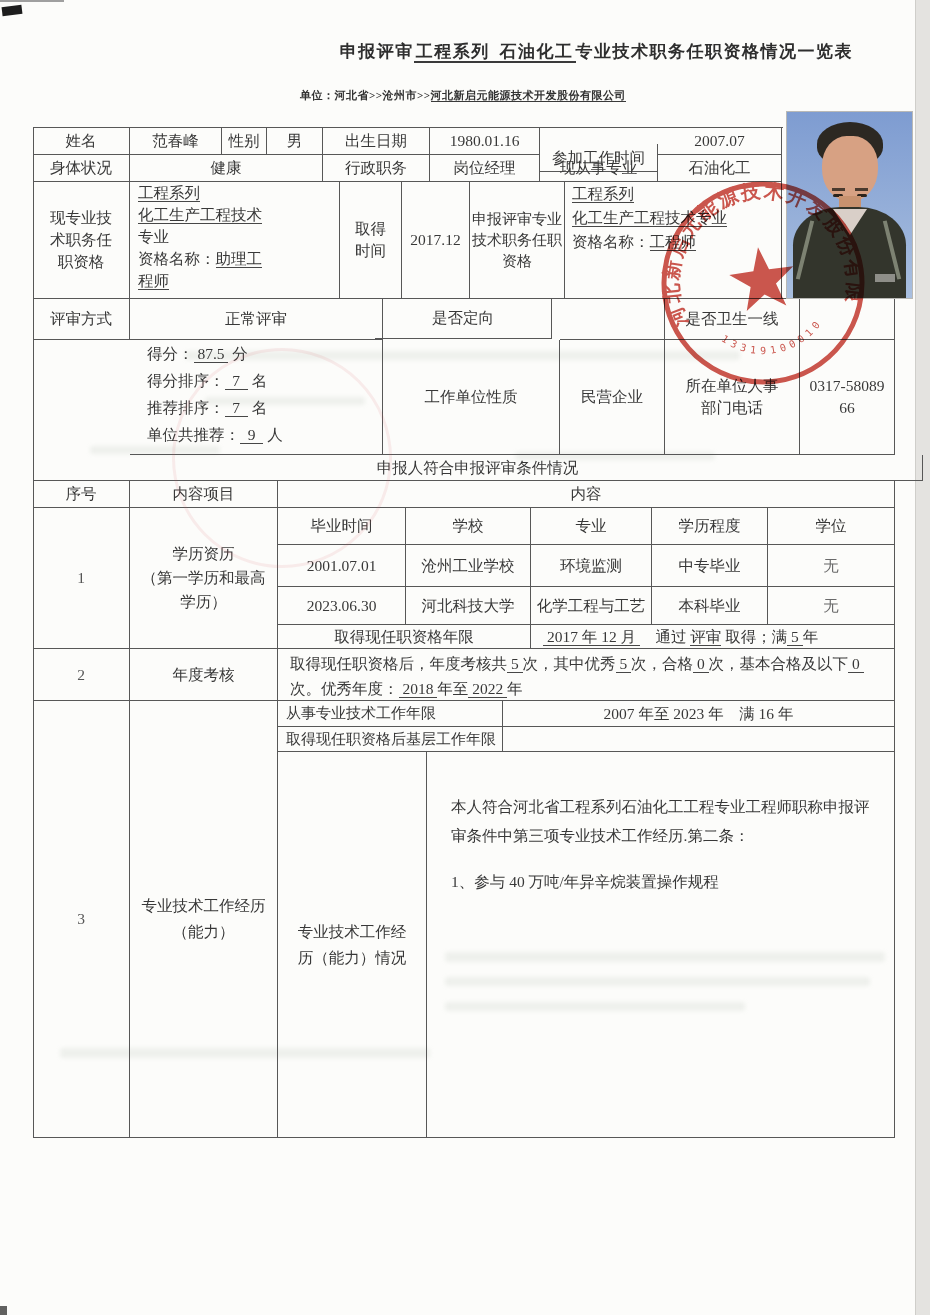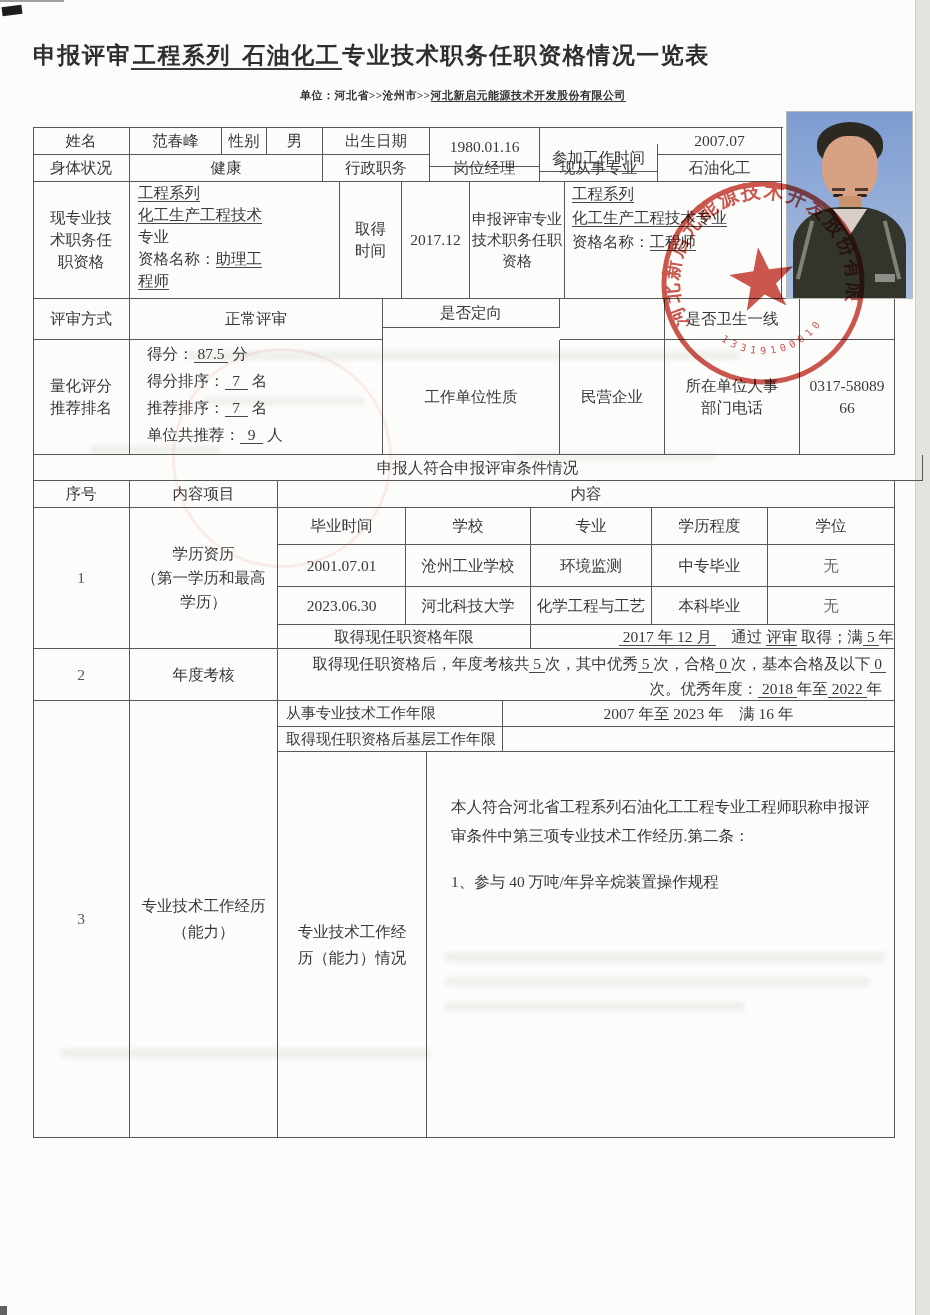--- a/index.html
+++ b/index.html
@@ -5,36 +5,36 @@
   html,body{margin:0;padding:0;background:#9a9a9a;}
   .page{position:relative;width:930px;height:1315px;margin:0 auto;background:#fcfcfa;
         font-family:"Liberation Serif","DejaVu Serif",serif;color:#383838;overflow:hidden;}
   
   .edge-strip{position:absolute;right:0;top:0;width:14px;height:1315px;background:#e4e3e0;border-left:1px solid #cfceca;}
   .corner-mark{position:absolute;left:2px;top:6px;width:20px;height:9px;background:#1d1d1d;transform:rotate(-7deg);}
   .top-line{position:absolute;left:0;top:0;width:64px;height:2px;background:#777;opacity:.7;}
   .bottom-mark{position:absolute;left:0;top:1306px;width:7px;height:9px;background:#3a3a3a;opacity:.8;}
   .smudge{position:absolute;background:rgba(143,153,143,.12);filter:blur(2px);border-radius:3px;}
   
-  .title{position:absolute;left:33px;top:40px;width:820px;text-align:left;font-size:23px;
+  .title{position:absolute;left:33px;top:40px;width:820px;text-align:right;font-size:17px;
          font-weight:600;letter-spacing:1.5px;color:#2e2e2e;}
   .title .u{border-bottom:2px solid #3a3a3a;padding:0 2px;}
   .unitline{position:absolute;left:33px;top:88px;width:860px;text-align:center;font-size:11px;
             font-weight:600;letter-spacing:.5px;color:#313131;}
   .unitline .u{border-bottom:1.6px solid #3a3a3a;}
   
   .frame{position:absolute;box-sizing:border-box;border-top:1px solid #575757;border-left:1px solid #575757;pointer-events:none;}
   .cell{position:absolute;box-sizing:border-box;border-right:1px solid #575757;border-bottom:1px solid #575757;
         display:flex;align-items:center;justify-content:center;font-size:15.5px;line-height:1.4;
         text-align:center;white-space:pre-wrap;overflow:hidden;}
   .nb{border-bottom:none;}
   .u{border-bottom:1.4px solid #474747;}
   .vlines{flex-direction:column;}
   .alignL{justify-content:flex-start;text-align:left;}
-  .flow{display:block;text-align:right;}
+  .flow{display:block;text-align:left;}
   .line{min-height:1.1em;}
   
   .photo{position:absolute;left:787px;top:112px;width:125px;height:186px;background:linear-gradient(#7e9cd1,#a9bfdf);
          overflow:hidden;z-index:1;box-shadow:0 0 0 1px #b9b9b6;}
   .hair{position:absolute;left:30px;top:10px;width:66px;height:44px;background:#2c2822;border-radius:50% 50% 42% 42%;}
   .face{position:absolute;left:35px;top:24px;width:56px;height:66px;background:#d7a183;border-radius:46% 46% 52% 52%;}
   .brow{position:absolute;width:13px;height:3px;background:#4a3a2e;top:52px;}
   .eye{position:absolute;width:10px;height:3px;background:#2c241c;top:58px;border-radius:2px;}
   .neck{position:absolute;left:52px;top:84px;width:22px;height:16px;background:#c8926f;}
   .jacket{position:absolute;left:6px;top:95px;width:113px;height:91px;background:#33352c;border-radius:42% 42% 0 0;}
@@ -69,46 +69,45 @@
   <div class="unitline"><span>单位：河北省&gt;&gt;沧州市&gt;&gt;</span><span class="u">河北新启元能源技术开发股份有限公司</span></div>
 
   <div class="frame" style="left:33px;top:127px;width:750px;height:171px"></div>
   <div class="frame" style="left:33px;top:298px;width:863px;height:840px"></div>
 
   <div class="cell" style="left:33px;top:127px;width:97px;height:28px">姓名</div>
   <div class="cell" style="left:130px;top:127px;width:92px;height:28px">范春峰</div>
   <div class="cell" style="left:222px;top:127px;width:45px;height:28px">性别</div>
   <div class="cell" style="left:267px;top:127px;width:56px;height:28px">男</div>
   <div class="cell" style="left:323px;top:127px;width:107px;height:28px">出生日期</div>
-  <div class="cell" style="left:430px;top:127px;width:110px;height:40px">1980.01.16</div>
+  <div class="cell" style="left:430px;top:127px;width:110px;height:28px">1980.01.16</div>
   <div class="cell" style="left:540px;top:144px;width:118px;height:28px">参加工作时间</div>
   <div class="cell" style="left:658px;top:127px;width:124px;height:28px">2007.07</div>
 
   <div class="cell" style="left:33px;top:155px;width:97px;height:27px">身体状况</div>
   <div class="cell" style="left:130px;top:155px;width:193px;height:27px">健康</div>
   <div class="cell" style="left:323px;top:155px;width:107px;height:27px">行政职务</div>
   <div class="cell" style="left:430px;top:155px;width:110px;height:27px">岗位经理</div>
   <div class="cell" style="left:540px;top:155px;width:118px;height:27px">现从事专业</div>
   <div class="cell" style="left:658px;top:155px;width:124px;height:27px">石油化工</div>
 
   <div class="cell nb" style="left:33px;top:182px;width:97px;height:116px;padding:0 15px">现专业技术职务任职资格</div>
   <div class="cell nb vlines alignL" style="left:130px;top:182px;width:210px;height:116px;padding-left:8px;line-height:22px;align-items:flex-start"><div class="line"><span class="u">工程系列</span></div><div class="line"><span class="u">化工生产工程技术</span></div><div class="line"><span>专业</span></div><div class="line"><span>资格名称：</span><span class="u">助理工</span></div><div class="line"><span class="u">程师</span></div></div>
   <div class="cell nb" style="left:340px;top:182px;width:62px;height:116px;padding:0 14px">取得时间</div>
   <div class="cell nb" style="left:402px;top:182px;width:68px;height:116px">2017.12</div>
   <div class="cell nb" style="left:470px;top:182px;width:95px;height:116px;font-size:15px;padding:0 1px">申报评审专业技术职务任职资格</div>
   <div class="cell nb vlines alignL" style="left:565px;top:182px;width:217px;height:116px;padding-left:7px;line-height:24px;align-items:flex-start"><div class="line"><span class="u">工程系列</span></div><div class="line"><span class="u">化工生产工程技术专业</span></div><div class="line"><span>资格名称：</span><span class="u">工程师</span></div></div>
 
   <div class="cell" style="left:33px;top:298px;width:97px;height:42px">评审方式</div>
   <div class="cell" style="left:130px;top:298px;width:253px;height:42px">正常评审</div>
-  <div class="cell" style="left:383px;top:298px;width:177px;height:30px">是否定向</div>
+  <div class="cell" style="left:375px;top:298px;width:177px;height:41px">是否定向</div>
   <div class="cell" style="left:560px;top:298px;width:105px;height:42px"></div>
   <div class="cell" style="left:665px;top:298px;width:135px;height:42px">是否卫生一线</div>
   <div class="cell" style="left:800px;top:298px;width:95px;height:42px"></div>
 
-  <div class="cell" style="left:33px;top:340px;width:97px;height:115px;padding:0 15px">量化评分推荐排名</div>
   <div class="cell vlines alignL" style="left:130px;top:340px;width:253px;height:115px;padding-left:17px;line-height:27px;align-items:flex-start"><div class="line"><span>得分：</span><span class="u"> 87.5 </span><span> 分</span></div><div class="line"><span>得分排序：</span><span class="u">  7  </span><span> 名</span></div><div class="line"><span>推荐排序：</span><span class="u">  7  </span><span> 名</span></div><div class="line"><span>单位共推荐：</span><span class="u">  9  </span><span> 人</span></div></div>
   <div class="cell" style="left:560px;top:340px;width:105px;height:115px">民营企业</div>
   <div class="cell" style="left:383px;top:340px;width:177px;height:115px">工作单位性质</div>
   <div class="cell" style="left:665px;top:340px;width:135px;height:115px;padding:0 14px">所在单位人事部门电话</div>
   <div class="cell" style="left:800px;top:340px;width:95px;height:115px;word-break:break-all;padding:0 6px">0317-5808966</div>
 
   <div class="cell" style="left:33px;top:455px;width:890px;height:26px">申报人符合申报评审条件情况</div>
 
   <div class="cell" style="left:33px;top:481px;width:97px;height:27px">序号</div>
   <div class="cell" style="left:130px;top:481px;width:148px;height:27px">内容项目</div>

